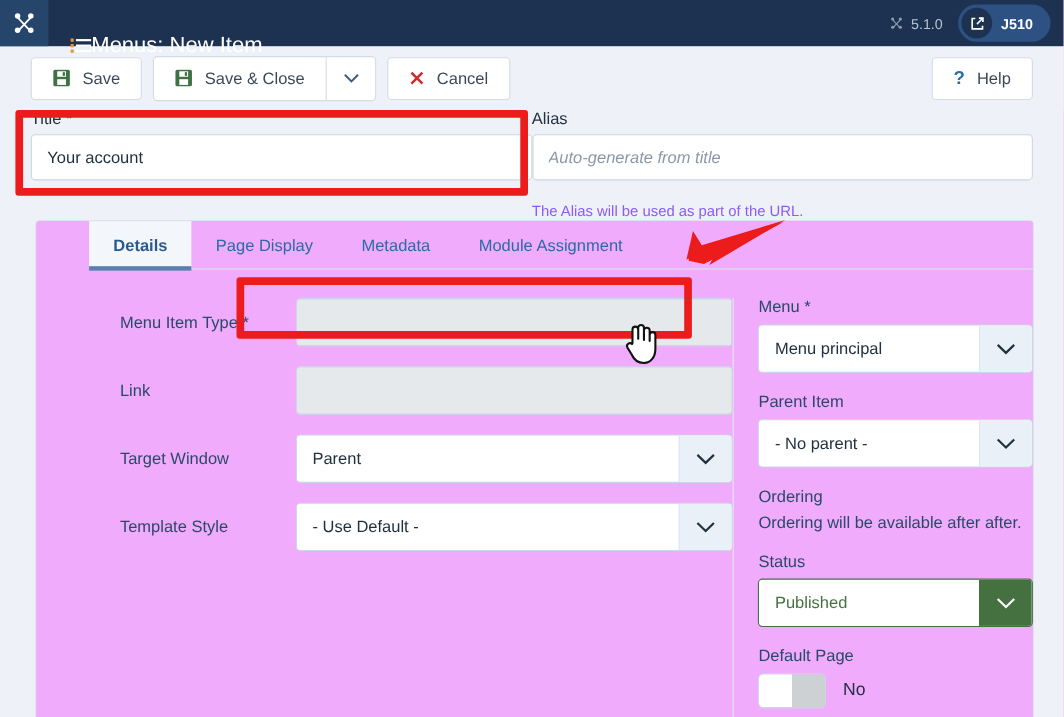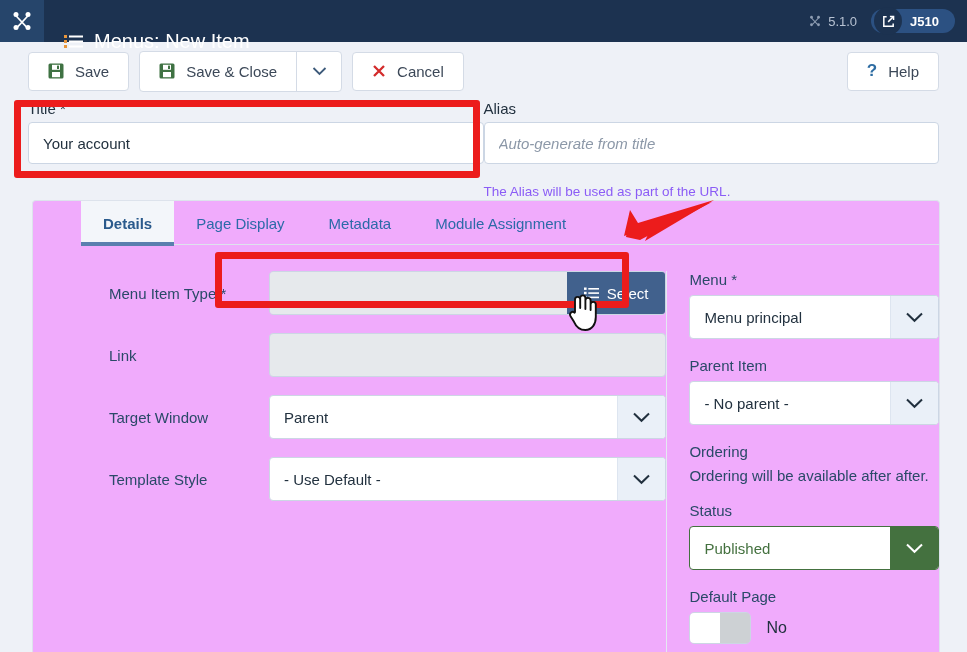--- a/index.html
+++ b/index.html
@@ -22,42 +22,42 @@
     align-items: center;
     position: relative;
   }
   .brand-block {
     width: 44px; height: 42px;
     background: #26456b;
     display: flex; align-items: center; justify-content: center;
   }
   .joomla-logo { width: 24px; height: 24px; }
   .topbar-title {
-    display: flex; align-items: center; gap: 11px;
+    display: flex; align-items: center; 
     margin-left: 20px;
     color: #ffffff;
     font-size: 20px;
     margin-top: 40px;
   }
   .list-icon { width: 19px; height: 15px; display: block; }
   .topbar-right {
     margin-left: auto;
     display: flex; align-items: center; gap: 14px;
     padding-right: 12px;
   }
   .version-tag {
     display: flex; align-items: center; gap: 6px;
     color: #b7c2d2; font-size: 13px;
   }
   .version-tag svg { width: 14px; height: 14px; }
   .j-badge {
     display: flex; align-items: center; gap: 8px;
     background: #2c5182;
     border-radius: 17px;
-    height: 24px;
+    height: 34px;
     padding: 0 16px 0 3px;
     color: #ffffff;
     font-size: 13px; font-weight: bold;
   }
   .j-badge-icon {
     width: 28px; height: 28px; border-radius: 50%;
     background: #1c3250;
     display: flex; align-items: center; justify-content: center;
   }
   .j-badge-icon svg { width: 15px; height: 15px; }
@@ -442,31 +442,20 @@
 
   <div class="card-body">
 
     <div class="col-left">
 
       <div class="frow">
         <div class="lbl">Menu Item Type *</div>
         <div class="ctrl">
           <div class="input-group">
             <div class="ig-field"></div>
-            <div class="select-btn">
-              <svg class="list-icon-w" viewBox="0 0 15 12">
-                <rect x="0" y="0.5" width="2.6" height="2.4" fill="#ffffff"></rect>
-                <rect x="0" y="4.8" width="2.6" height="2.4" fill="#ffffff"></rect>
-                <rect x="0" y="9.1" width="2.6" height="2.4" fill="#ffffff"></rect>
-                <rect x="4.3" y="1" width="10.7" height="1.6" fill="#ffffff"></rect>
-                <rect x="4.3" y="5.3" width="10.7" height="1.6" fill="#ffffff"></rect>
-                <rect x="4.3" y="9.6" width="10.7" height="1.6" fill="#ffffff"></rect>
-              </svg>
-              <span>Select</span>
-            </div>
           </div>
         </div>
       </div>
 
       <div class="frow">
         <div class="lbl">Link</div>
         <div class="ctrl">
           <div class="inp-disabled"></div>
         </div>
       </div>

